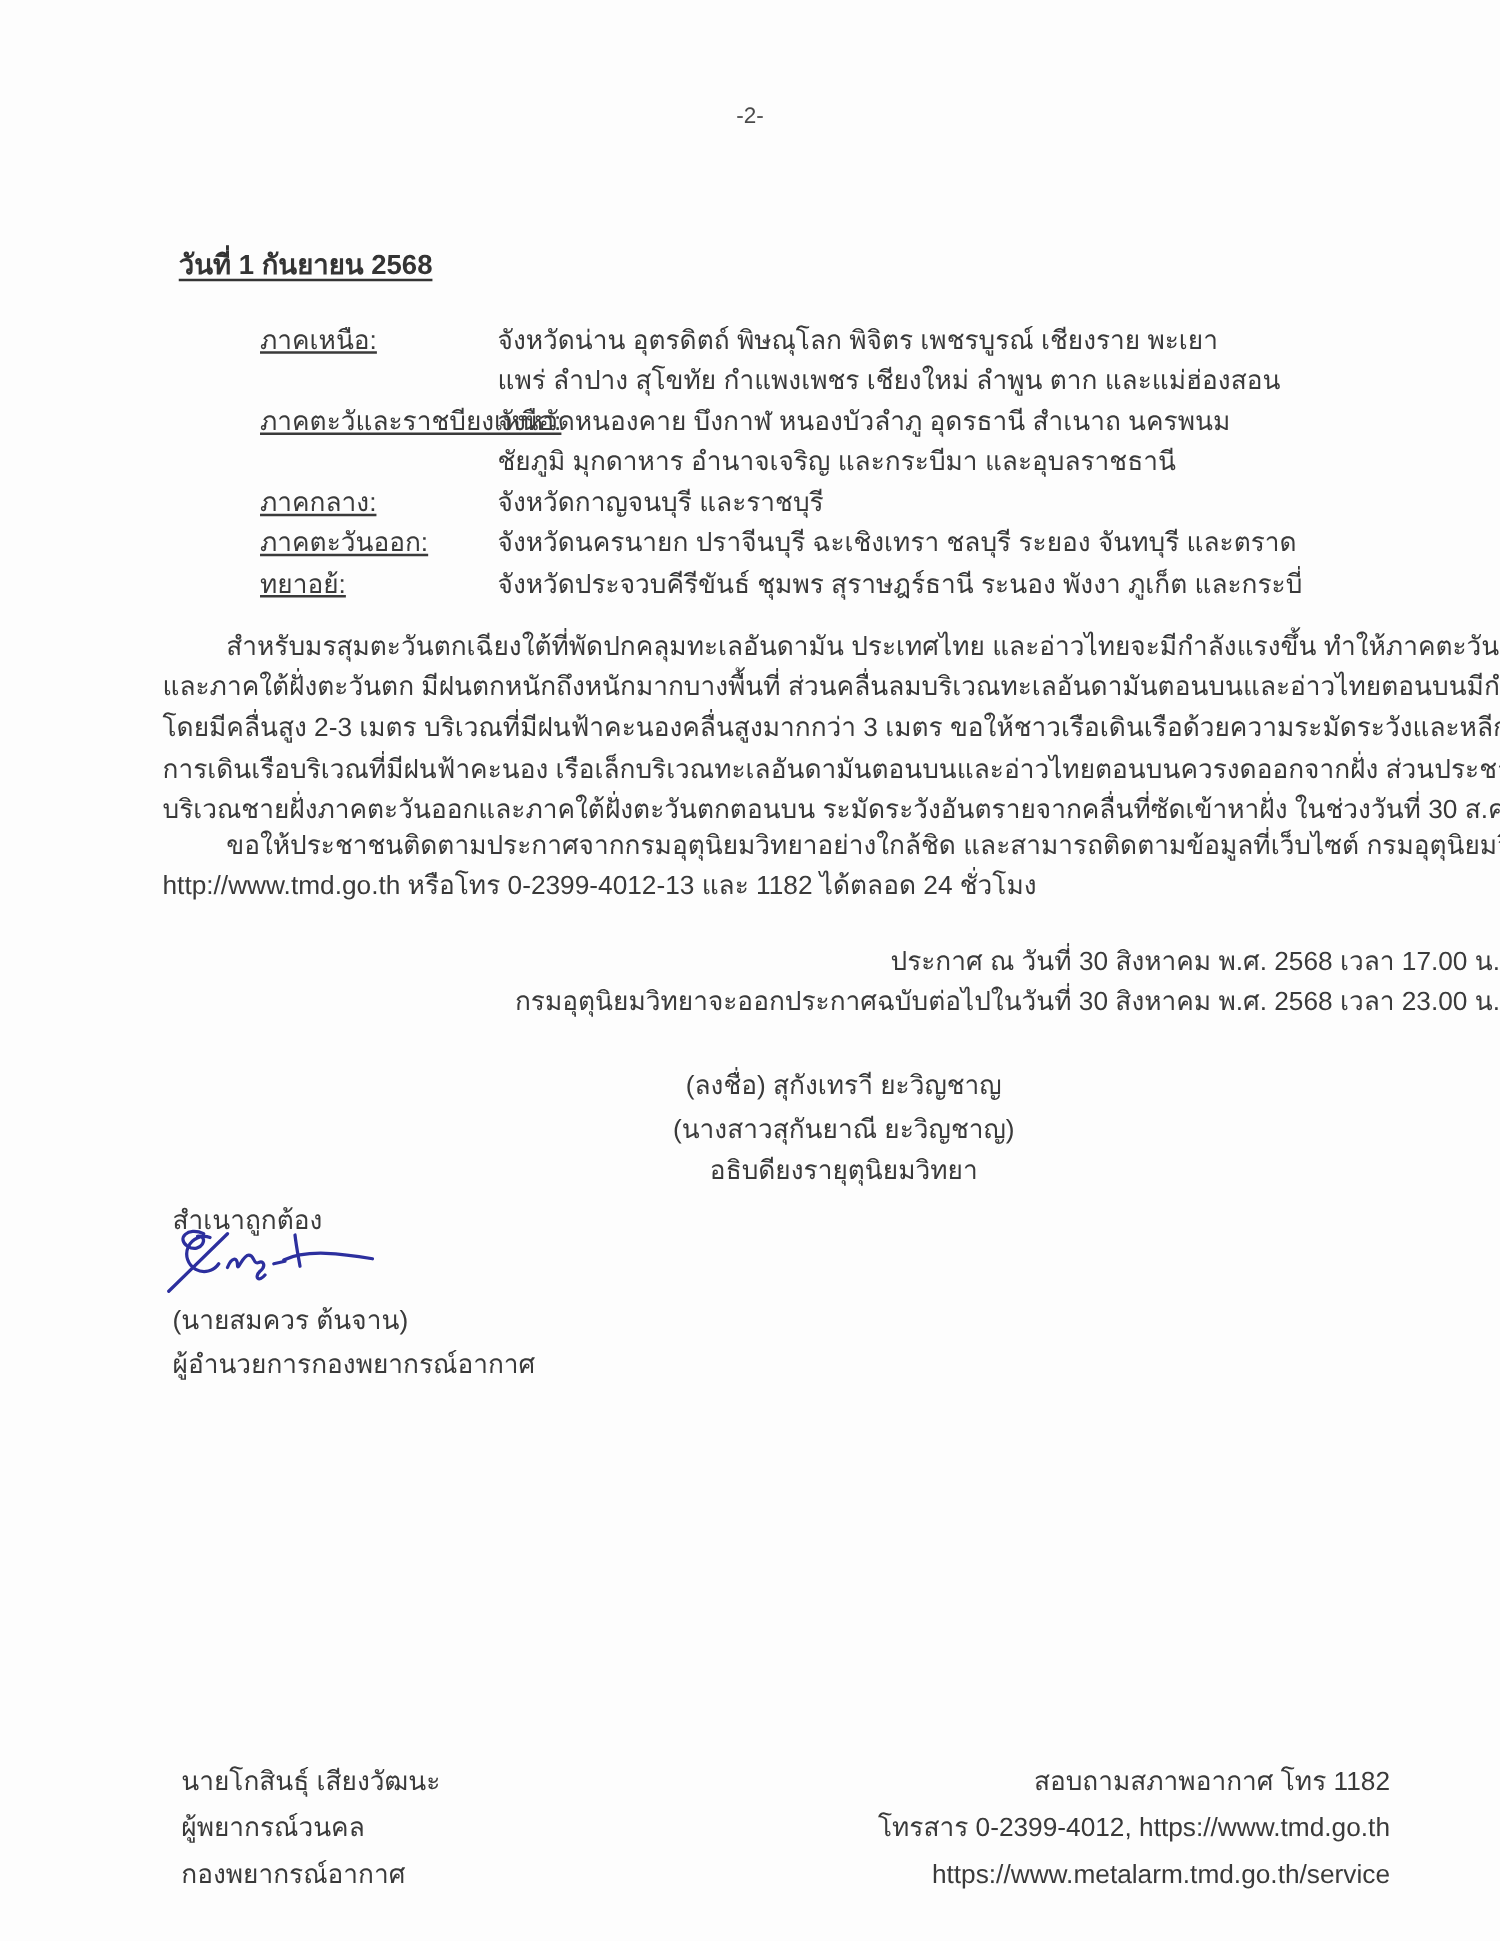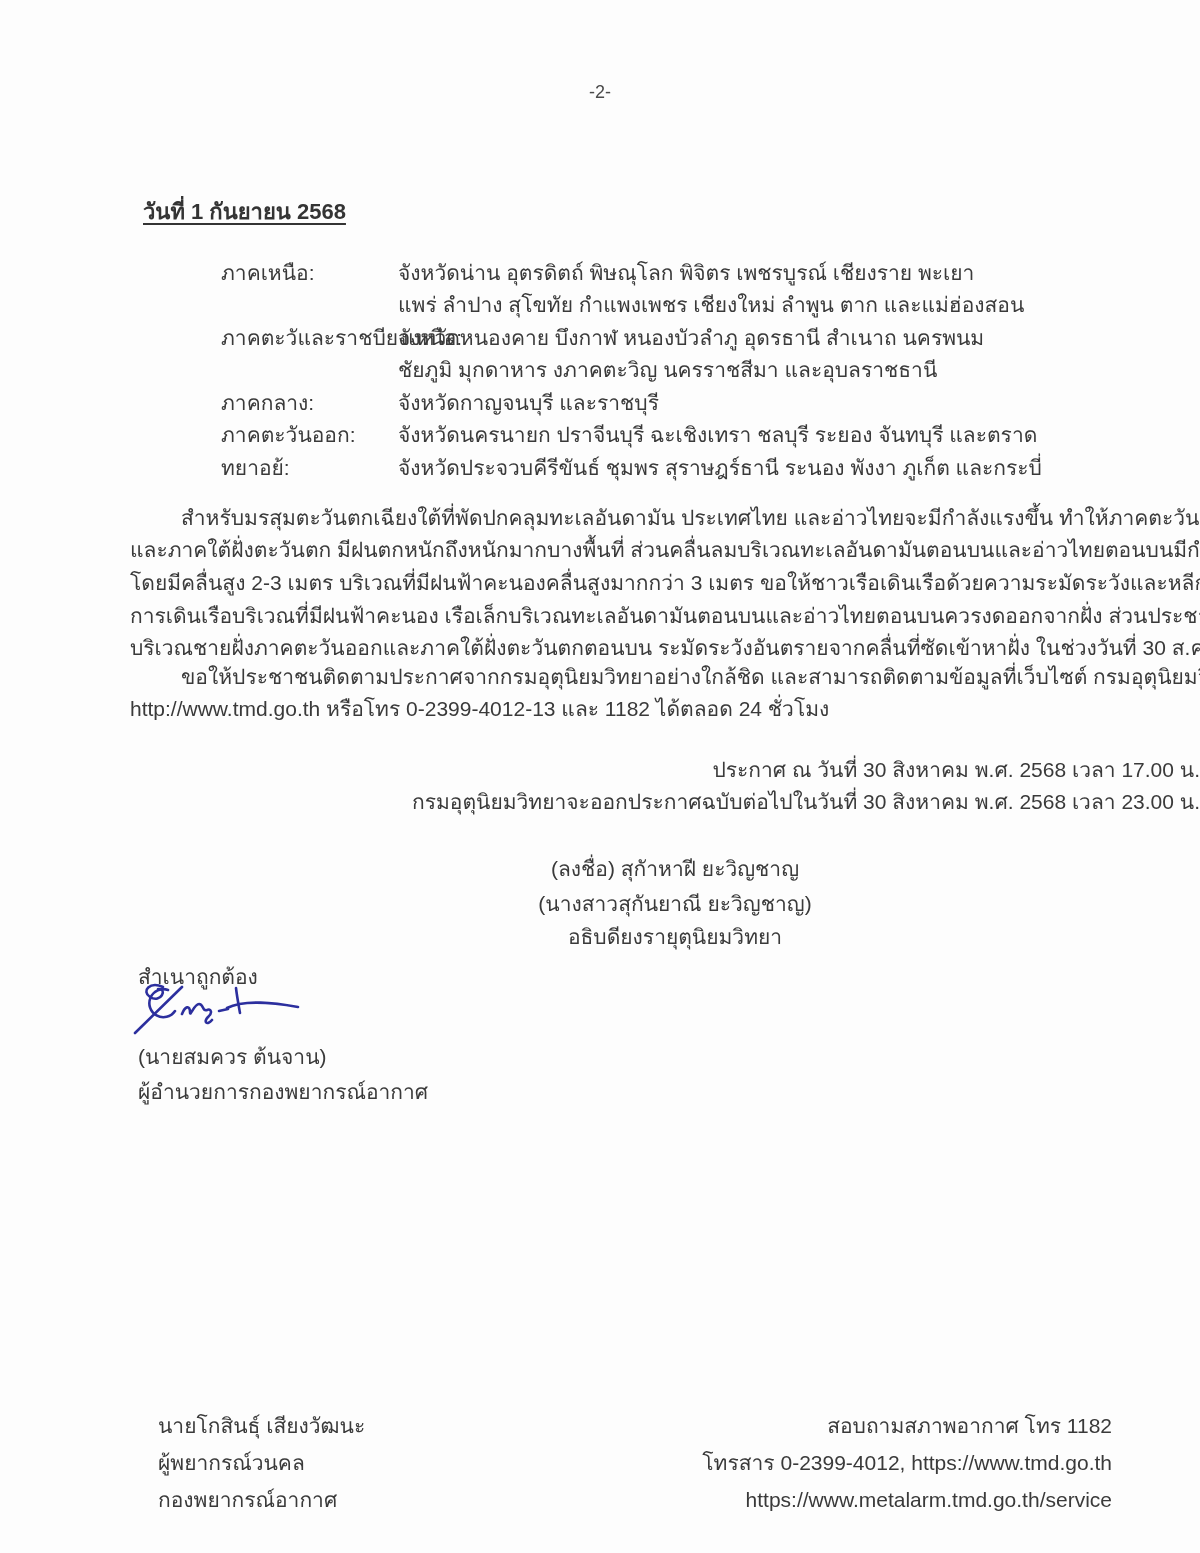--- a/index.html
+++ b/index.html
@@ -16,49 +16,49 @@
   }
   .t { position: absolute; white-space: nowrap; line-height: 33px; }
   .page-number { left: 0; right: 0; text-align: center; font-size: 18px; color: #4a4a4a; }
   .date-heading {
     font-weight: bold;
     font-size: 22px;
     text-decoration: underline;
     text-underline-offset: 4px;
     color: #343434;
   }
-  .label-col { left: 221px; }
+  .label-col { left: 208px; text-decoration: underline; }
   .value-col { left: 398px; }
   .body-left { left: 130px; }
   .indent { left: 181px; }
   .center-block { left: 80px; width: 1120px; text-align: right; }
   .signer-block { left: 375px; width: 600px; text-align: center; }
   .cert-left { left: 138px; }
-  .footer-left { left: 158px; }
+  .footer-left { left: 145px; }
   .footer-right { right: 88px; text-align: center; }
   .sig-wrap { position: absolute; left: 130px; top: 978px; width: 175px; height: 62px; }
   .sig-wrap svg { width: 100%; height: 100%; }
 </style>
 </head>
 <body>
 
 <div class="page">
 
   <div class="t page-number" style="top:76px">-2-</div>
 
   <div class="t date-heading" style="left:143px; top:195px">วันที่ 1 กันยายน 2568</div>
 
   <div>
     <div class="t label-col" style="top:256px">ภาคเหนือ:</div>
     <div class="t value-col" style="top:256px">จังหวัดน่าน อุตรดิตถ์ พิษณุโลก พิจิตร เพชรบูรณ์ เชียงราย พะเยา</div>
     <div class="t value-col" style="top:288px">แพร่ ลำปาง สุโขทัย กำแพงเพชร เชียงใหม่ ลำพูน ตาก และแม่ฮ่องสอน</div>
 
     <div class="t label-col" style="top:321px">ภาคตะวัและราชบียงเหนือ:</div>
     <div class="t value-col" style="top:321px">จังหวัดหนองคาย บึงกาฬ หนองบัวลำภู อุดรธานี สำเนาถ นครพนม</div>
-    <div class="t value-col" style="top:353px">ชัยภูมิ มุกดาหาร งภาคตะวิญ นครราชสีมา และอุบลราชธานี</div>
+    <div class="t value-col" style="top:353px">ชัยภูมิ มุกดาหาร อำนาจเจริญ และกระบีมา และอุบลราชธานี</div>
 
     <div class="t label-col" style="top:386px">ภาคกลาง:</div>
     <div class="t value-col" style="top:386px">จังหวัดกาญจนบุรี และราชบุรี</div>
 
     <div class="t label-col" style="top:418px">ภาคตะวันออก:</div>
     <div class="t value-col" style="top:418px">จังหวัดนครนายก ปราจีนบุรี ฉะเชิงเทรา ชลบุรี ระยอง จันทบุรี และตราด</div>
 
     <div class="t label-col" style="top:451px">ทยาอย้:</div>
     <div class="t value-col" style="top:451px">จังหวัดประจวบคีรีขันธ์ ชุมพร สุราษฎร์ธานี ระนอง พังงา ภูเก็ต และกระบี่</div>
   </div>
@@ -75,21 +75,21 @@
     <div class="t indent" style="top:660px">ขอให้ประชาชนติดตามประกาศจากกรมอุตุนิยมวิทยาอย่างใกล้ชิด และสามารถติดตามข้อมูลที่เว็บไซต์ กรมอุตุนิยมวิทยา</div>
     <div class="t body-left" style="top:692px">http://www.tmd.go.th หรือโทร 0-2399-4012-13 และ 1182 ได้ตลอด 24 ชั่วโมง</div>
   </div>
 
   <div>
     <div class="t center-block" style="top:753px">ประกาศ ณ วันที่ 30 สิงหาคม พ.ศ. 2568 เวลา 17.00 น.</div>
     <div class="t center-block" style="top:785px">กรมอุตุนิยมวิทยาจะออกประกาศฉบับต่อไปในวันที่ 30 สิงหาคม พ.ศ. 2568 เวลา 23.00 น.</div>
   </div>
 
   <div>
-    <div class="t signer-block" style="top:852px">(ลงชื่อ) สุกัาหาฝี ยะวิญชาญ</div>
+    <div class="t signer-block" style="top:852px">(ลงชื่อ) สุกังเทราี ยะวิญชาญ</div>
     <div class="t signer-block" style="top:887px">(นางสาวสุกันยาณี ยะวิญชาญ)</div>
     <div class="t signer-block" style="top:920px">อธิบดียงรายุตุนิยมวิทยา</div>
   </div>
 
   <div>
     <div class="t cert-left" style="top:960px">สำเนาถูกต้อง</div>
 
     <div class="sig-wrap">
       <svg viewBox="0 0 175 62" xmlns="http://www.w3.org/2000/svg" fill="none" stroke="#2c2f9e" stroke-width="2.6" stroke-linecap="round" stroke-linejoin="round">
         <path d="M33,9 C20,3 11,13 20,19 C31,26 38,10 28,11"></path>

